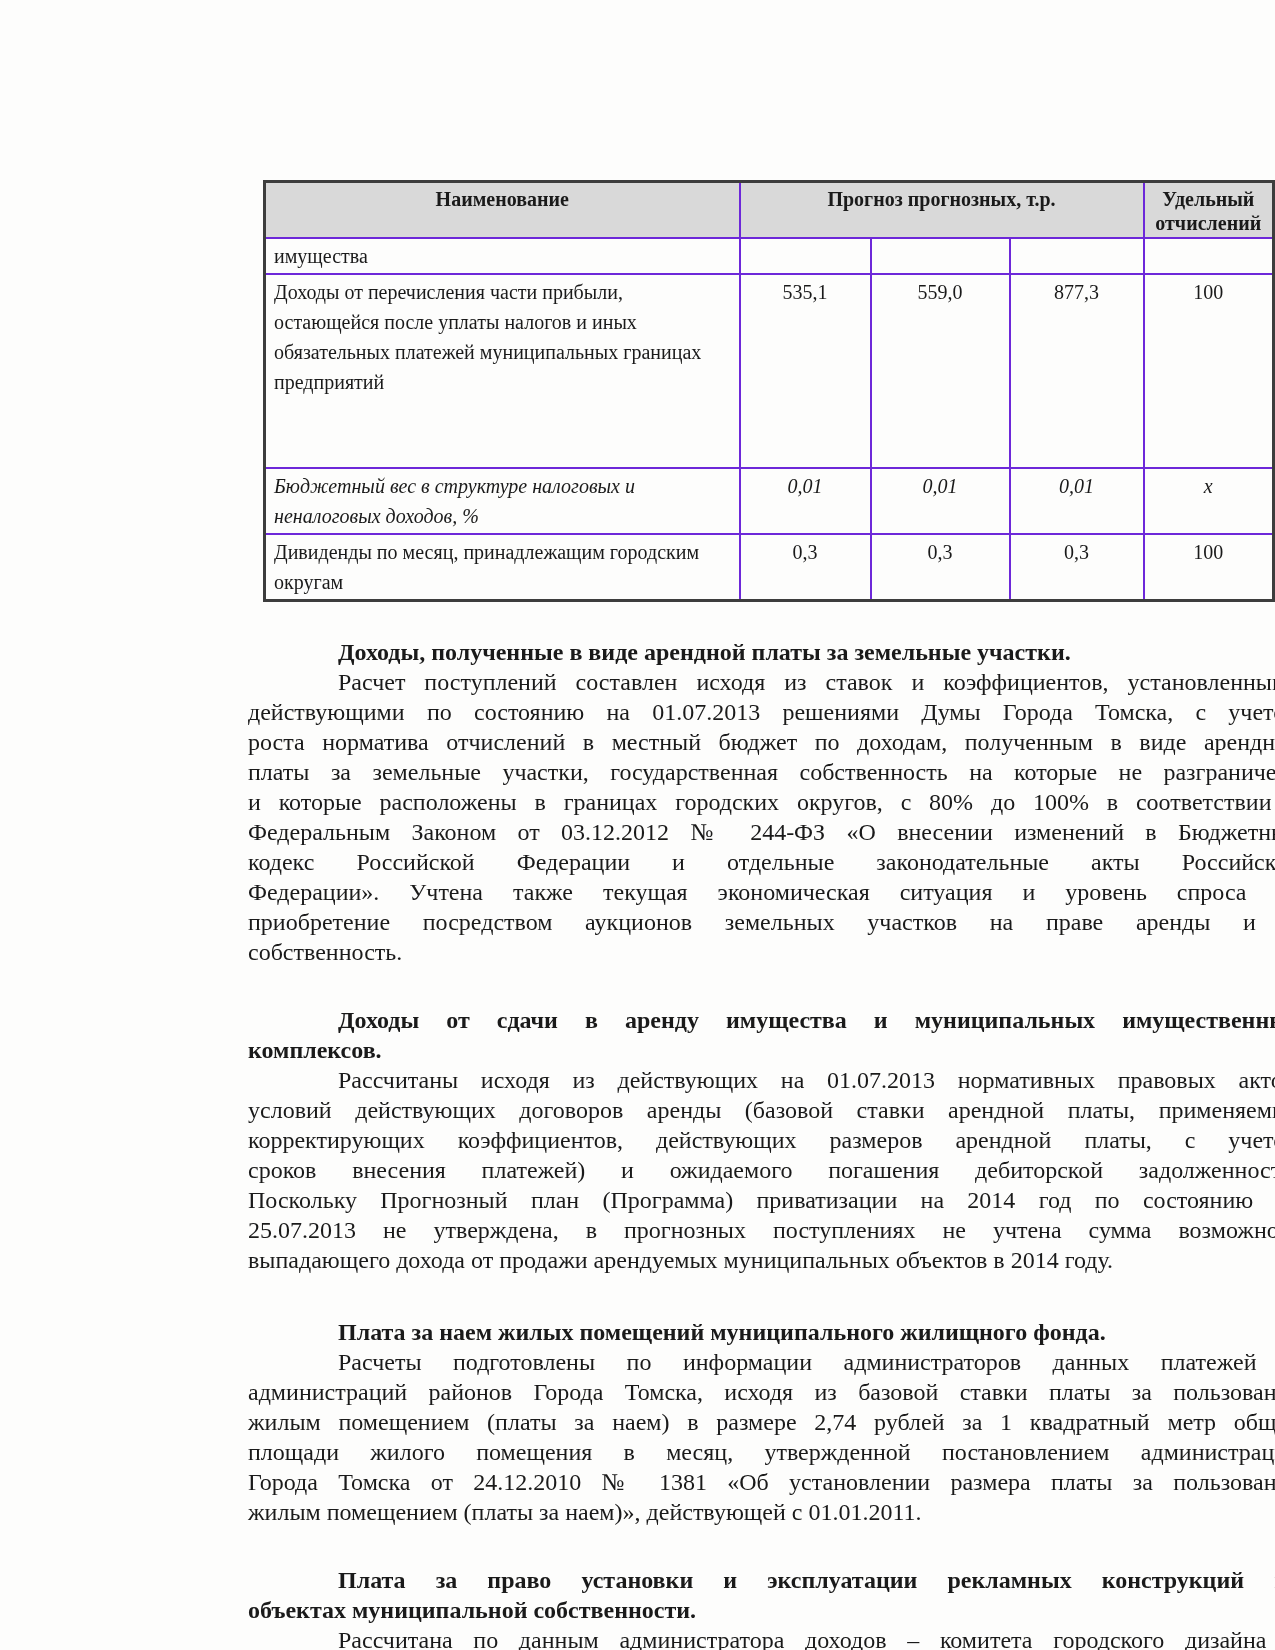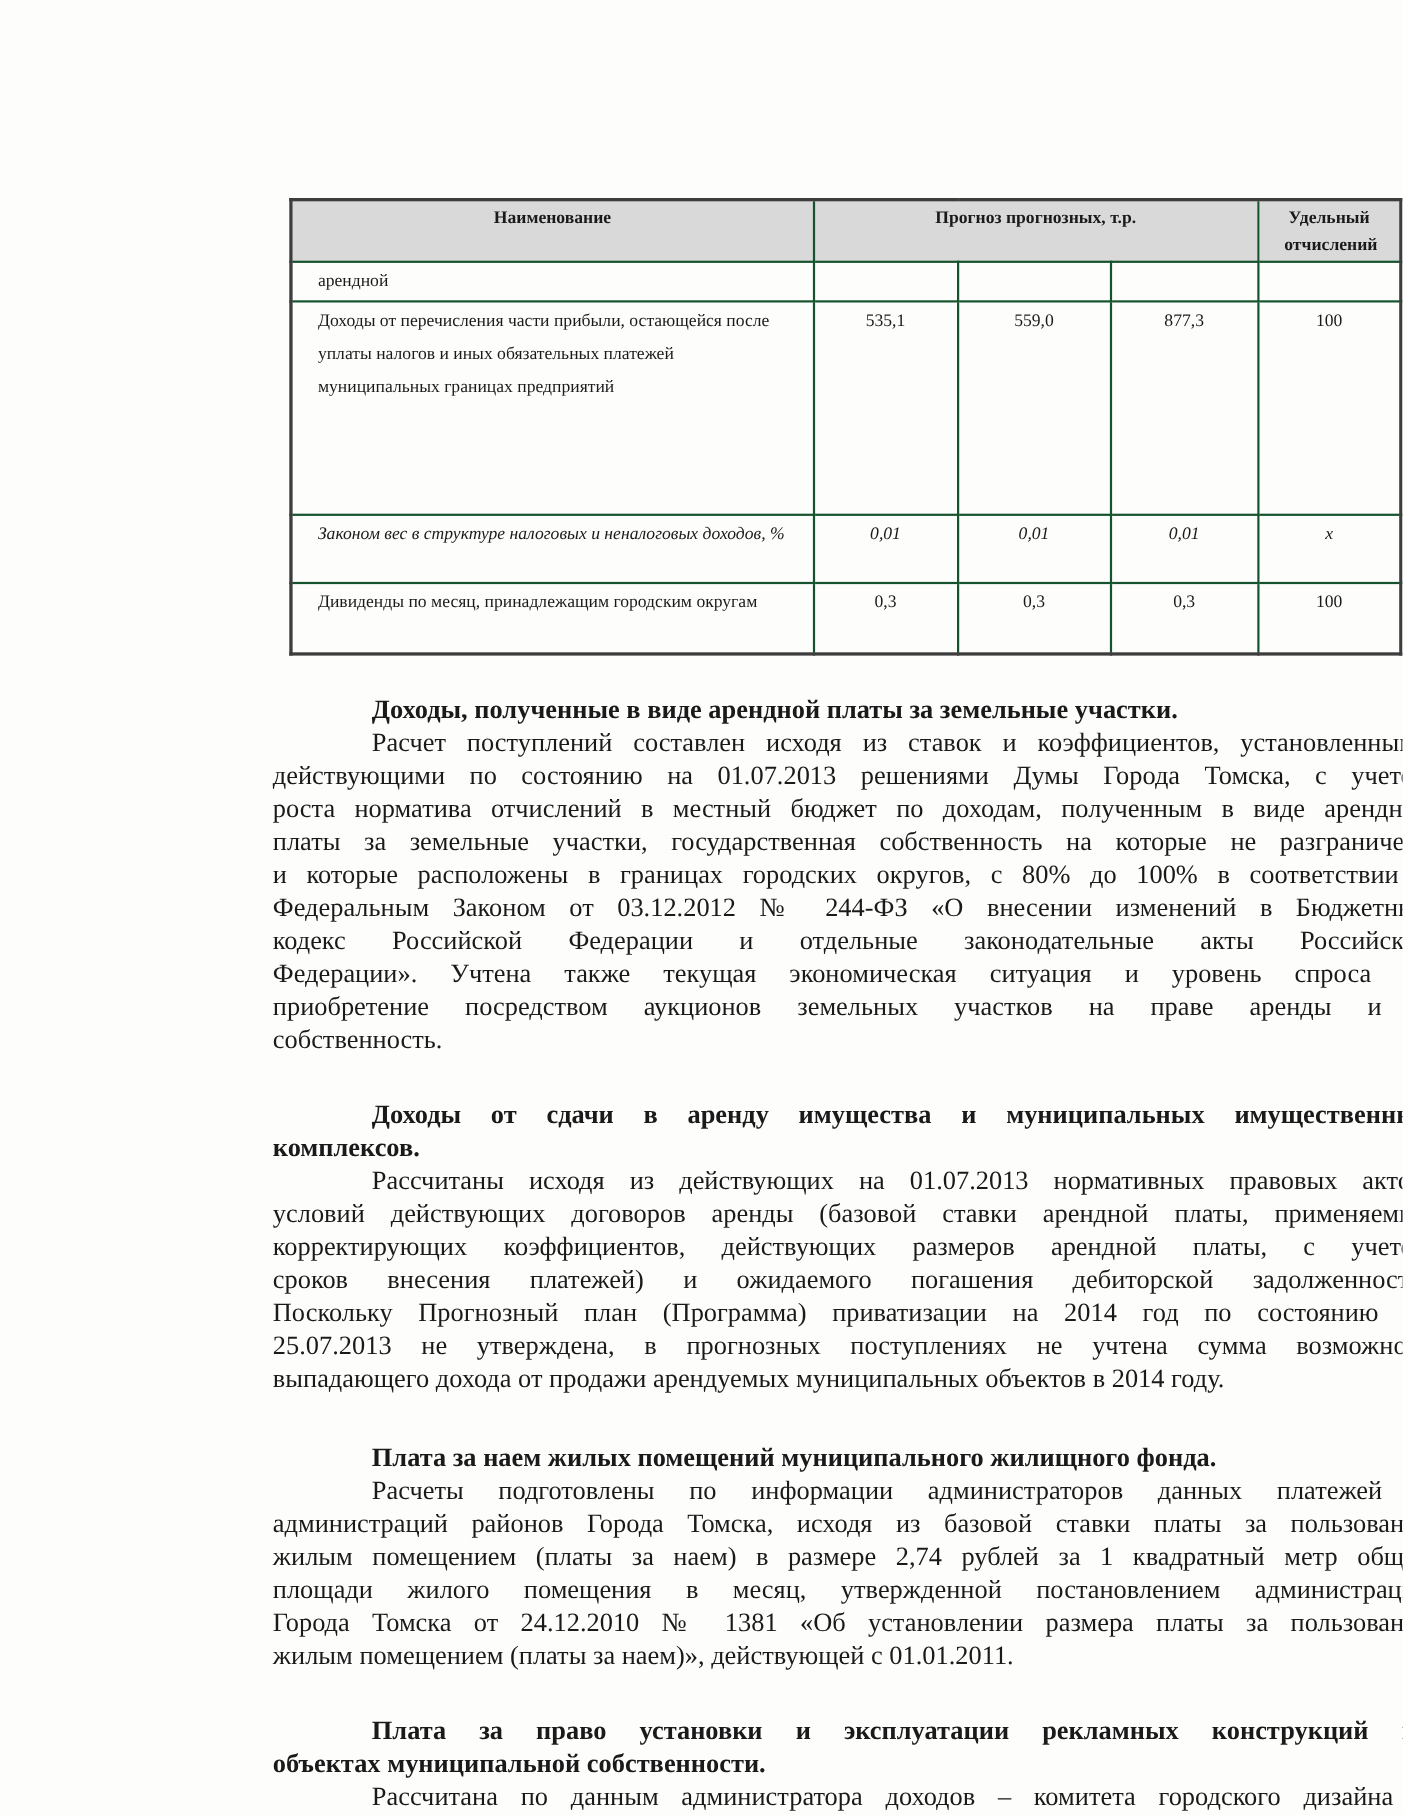--- a/index.html
+++ b/index.html
@@ -16,24 +16,24 @@
   
   table.doc-table {
     border-collapse: collapse;
     table-layout: fixed;
     margin-top: 180px;
     margin-left: 15px;
     width: 1009px;
     border: 3px solid #3d3d3d;
   }
   .doc-table th, .doc-table td {
-    border: 2px solid #14532d;
+    border: 2px solid #6d28d9;
     vertical-align: top;
-    padding: 2px 23px;
-    font-size: 16px;
+    padding: 2px 8px;
+    font-size: 20px;
     line-height: 30px;
     overflow: hidden;
   }
   .doc-table th {
     background: #d9d9d9;
     font-weight: bold;
     text-align: center;
     line-height: 24px;
     padding-top: 4px;
     height: 43px;
@@ -78,35 +78,35 @@
       </colgroup>
       <thead>
         <tr>
           <th>Наименование</th>
           <th colspan="3">Прогноз прогнозных, т.р.</th>
           <th>Удельный отчислений</th>
         </tr>
       </thead>
       <tbody id="table-body">
           <tr class="continuation">
-            <td>арендной</td>
+            <td>имущества</td>
             <td class="val"></td>
             <td class="val"></td>
             <td class="val"></td>
             <td class="val"></td>
           </tr>
           <tr class="multiline">
             <td>Доходы от перечисления части прибыли, остающейся после уплаты налогов и иных обязательных платежей муниципальных границах предприятий</td>
             <td class="val">535,1</td>
             <td class="val">559,0</td>
             <td class="val">877,3</td>
             <td class="val">100</td>
           </tr>
           <tr class="note">
-            <td>Законом вес в структуре налоговых и неналоговых доходов, %</td>
+            <td>Бюджетный вес в структуре налоговых и неналоговых доходов, %</td>
             <td class="val">0,01</td>
             <td class="val">0,01</td>
             <td class="val">0,01</td>
             <td class="val">x</td>
           </tr>
           <tr class="plain">
             <td>Дивиденды по месяц, принадлежащим городским округам</td>
             <td class="val">0,3</td>
             <td class="val">0,3</td>
             <td class="val">0,3</td>

